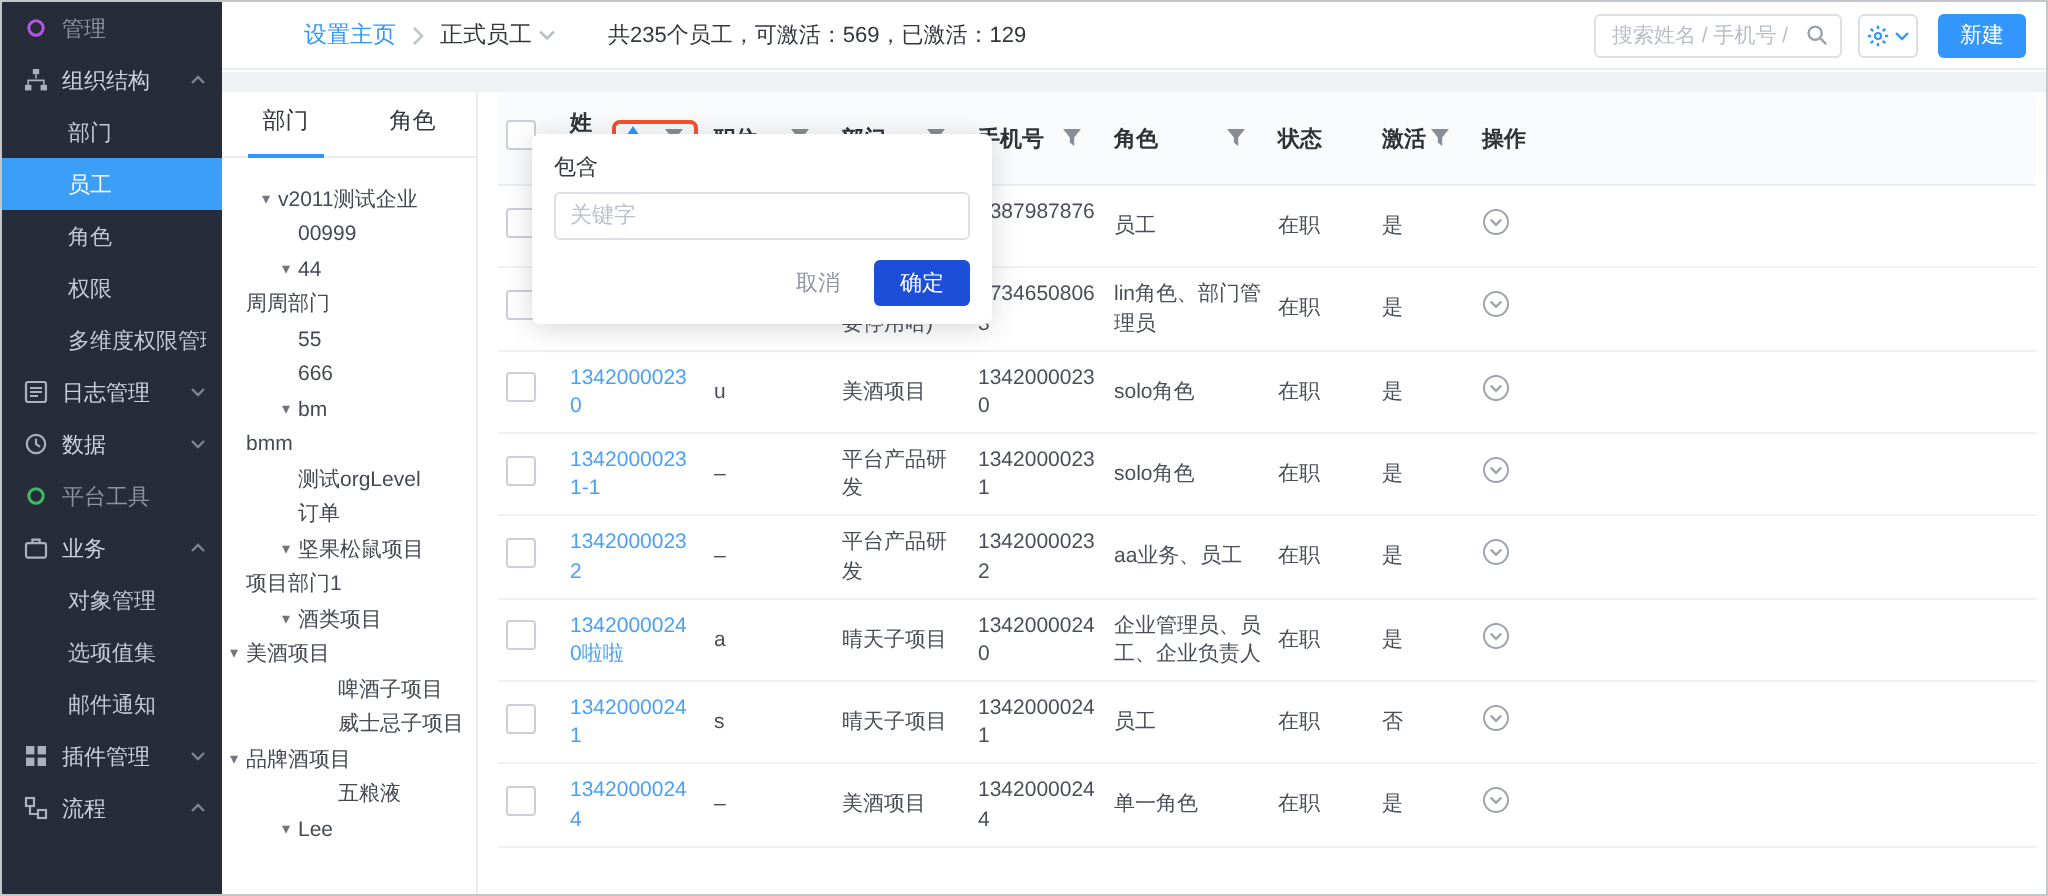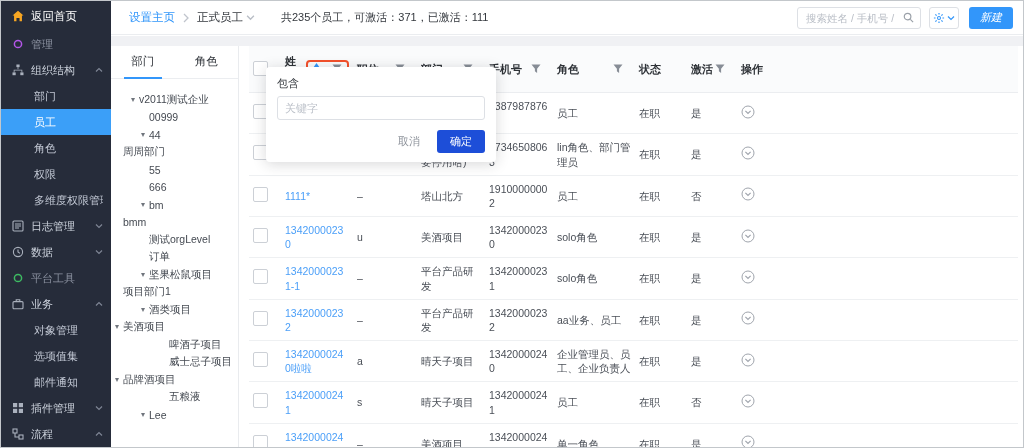--- a/index.html
+++ b/index.html
@@ -14,33 +14,33 @@
   .sub{padding-left:33px;color:#c2c8d4;}
   .muted{color:#8b92a0;}
   .active-item{background:#3b9ff8;}
   .active-item .lbl{color:#fff;}
   .sic{width:12px;height:12px;flex:none;}
   .chev{width:8px;height:8px;flex:none;}
 
   
   .topbar{position:absolute;left:110px;top:0;right:0;height:34px;background:#fff;border-bottom:1px solid #ebedf0;
           display:flex;align-items:center;padding:0 10px 0 18px;box-sizing:border-box;z-index:4;}
-  .bc-link{color:#3296fa;font-size:11.5px;cursor:pointer;}
+  .bc-link{color:#3296fa;font-size:11.5px;cursor:pointer;margin-left:23px;}
   .bc-sep{margin:0 7px;display:flex;}
   .bc-cur{color:#33373d;font-size:11.5px;display:flex;align-items:center;gap:3px;cursor:pointer;}
   .stats{margin-left:26px;font-size:11px;color:#33373d;}
   .tb-right{margin-left:auto;display:flex;align-items:center;}
   .searchbox{display:flex;align-items:center;border:1px solid #dde0e5;border-radius:3px;height:22px;width:124px;
              padding:0 6px;box-sizing:border-box;gap:4px;background:#fff;}
   .searchbox input{border:none;outline:none;flex:1;font-size:10.5px;min-width:0;color:#333;background:transparent;}
   .searchbox input::placeholder{color:#b9bec6;}
   .gearbtn{width:30px;height:22px;border:1px solid #dde0e5;border-radius:3px;background:#fff;display:inline-flex;
            align-items:center;justify-content:center;gap:2px;margin-left:8px;cursor:pointer;padding:0;}
   .newbtn{height:22px;padding:0 11px;margin-left:10px;background:#3296fa;border:none;border-radius:3px;color:#fff;
-          font-size:11px;cursor:pointer;font-style:italic;}
+          font-size:11px;cursor:pointer;}
 
   .grayband{position:absolute;left:110px;top:35px;right:0;height:10px;background:#f0f1f4;z-index:1;}
 
   
   .treepanel{position:absolute;left:110px;top:45px;width:128px;bottom:0;background:#fff;border-right:1px solid #e9ebee;
              box-sizing:border-box;z-index:2;}
   .tabs{display:flex;height:32px;border-bottom:1px solid #ebedf0;}
   .tab{flex:1;text-align:center;line-height:30px;font-size:11.5px;color:#33373d;position:relative;cursor:pointer;}
   .tab.active::after{content:"";position:absolute;left:13px;right:13px;bottom:-1px;height:2px;background:#3296fa;}
   .tree{padding-top:12px;}
@@ -74,26 +74,20 @@
   .popup-actions{display:flex;justify-content:flex-end;align-items:center;gap:12px;margin-top:10px;}
   .btn-text{background:none;border:none;color:#8f949c;font-size:11px;padding:3px 5px;cursor:pointer;}
   .btn-primary{background:#1d4ed8;color:#fff;border:none;border-radius:3px;font-size:11px;padding:4px 13px;cursor:pointer;text-align:right;}
 </style>
 </head>
 <body>
 
 <div class="app">
 
   <div class="sidebar">
-    <div class="home">
-      <svg class="sic" viewBox="0 0 14 14">
-          <path d="M7 .8l6.4 5.6h-1.8v6.8H8.8V9.4H5.2v3.8H2.4V6.4H.6z" fill="#f7a622"></path>
-        </svg>
-      <span class="lbl">返回首页</span>
-    </div>
 
     <div class="sitem muted">
       <svg class="sic" viewBox="0 0 12 12">
           <circle cx="6" cy="6" r="3.6" fill="none" stroke="#b356e8" stroke-width="1.5"></circle>
         </svg>
       <span class="lbl">管理</span>
     </div>
 
     <div class="sitem">
       <svg class="sic" viewBox="0 0 12 12" fill="#aab1bd">
@@ -207,21 +201,21 @@
       <svg width="8" height="10" viewBox="0 0 8 10">
           <path d="M2 1l4 4-4 4" fill="none" stroke="#c0c4cc" stroke-width="1.3"></path>
         </svg>
     </span>
     <span class="bc-cur">
       <span>正式员工</span>
       <svg width="9" height="9" viewBox="0 0 8 8">
           <path d="M1 2.5L4 5.5L7 2.5" fill="none" stroke="#b9bec6" stroke-width="1.2"></path>
         </svg>
     </span>
-    <span class="stats">共235个员工，可激活：371，已激活：111</span>
+    <span class="stats">共235个员工，可激活：569，已激活：129</span>
 
     <div class="tb-right">
       <div class="searchbox">
         <input placeholder="搜索姓名 / 手机号 / 邮箱" style="">
         <svg width="11" height="11" viewBox="0 0 12 12">
             <circle cx="5" cy="5" r="3.6" fill="none" stroke="#9aa0a8" stroke-width="1.3"></circle>
             <path d="M8 8l3 3" stroke="#9aa0a8" stroke-width="1.3"></path>
           </svg>
       </div>
       <button class="gearbtn">
@@ -424,34 +418,20 @@
           <td>lin角色、部门管理员</td>
           <td>在职</td>
           <td>是</td>
           <td><svg class="op" viewBox="0 0 14 14">
                 <circle cx="7" cy="7" r="6" fill="none" stroke="#a0a5ad"></circle>
                 <path d="M4.4 5.8L7 8.4L9.6 5.8" fill="none" stroke="#a0a5ad" stroke-width="1.2"></path>
               </svg></td>
         </tr>
         <tr>
           <td><span class="cb"></span></td>
-          <td><a class="lnk">1111*</a></td>
-          <td>–</td>
-          <td>塔山北方</td>
-          <td>19100000002</td>
-          <td>员工</td>
-          <td>在职</td>
-          <td>否</td>
-          <td><svg class="op" viewBox="0 0 14 14">
-                <circle cx="7" cy="7" r="6" fill="none" stroke="#a0a5ad"></circle>
-                <path d="M4.4 5.8L7 8.4L9.6 5.8" fill="none" stroke="#a0a5ad" stroke-width="1.2"></path>
-              </svg></td>
-        </tr>
-        <tr>
-          <td><span class="cb"></span></td>
           <td><a class="lnk">13420000230</a></td>
           <td>u</td>
           <td>美酒项目</td>
           <td>13420000230</td>
           <td>solo角色</td>
           <td>在职</td>
           <td>是</td>
           <td><svg class="op" viewBox="0 0 14 14">
                 <circle cx="7" cy="7" r="6" fill="none" stroke="#a0a5ad"></circle>
                 <path d="M4.4 5.8L7 8.4L9.6 5.8" fill="none" stroke="#a0a5ad" stroke-width="1.2"></path>

